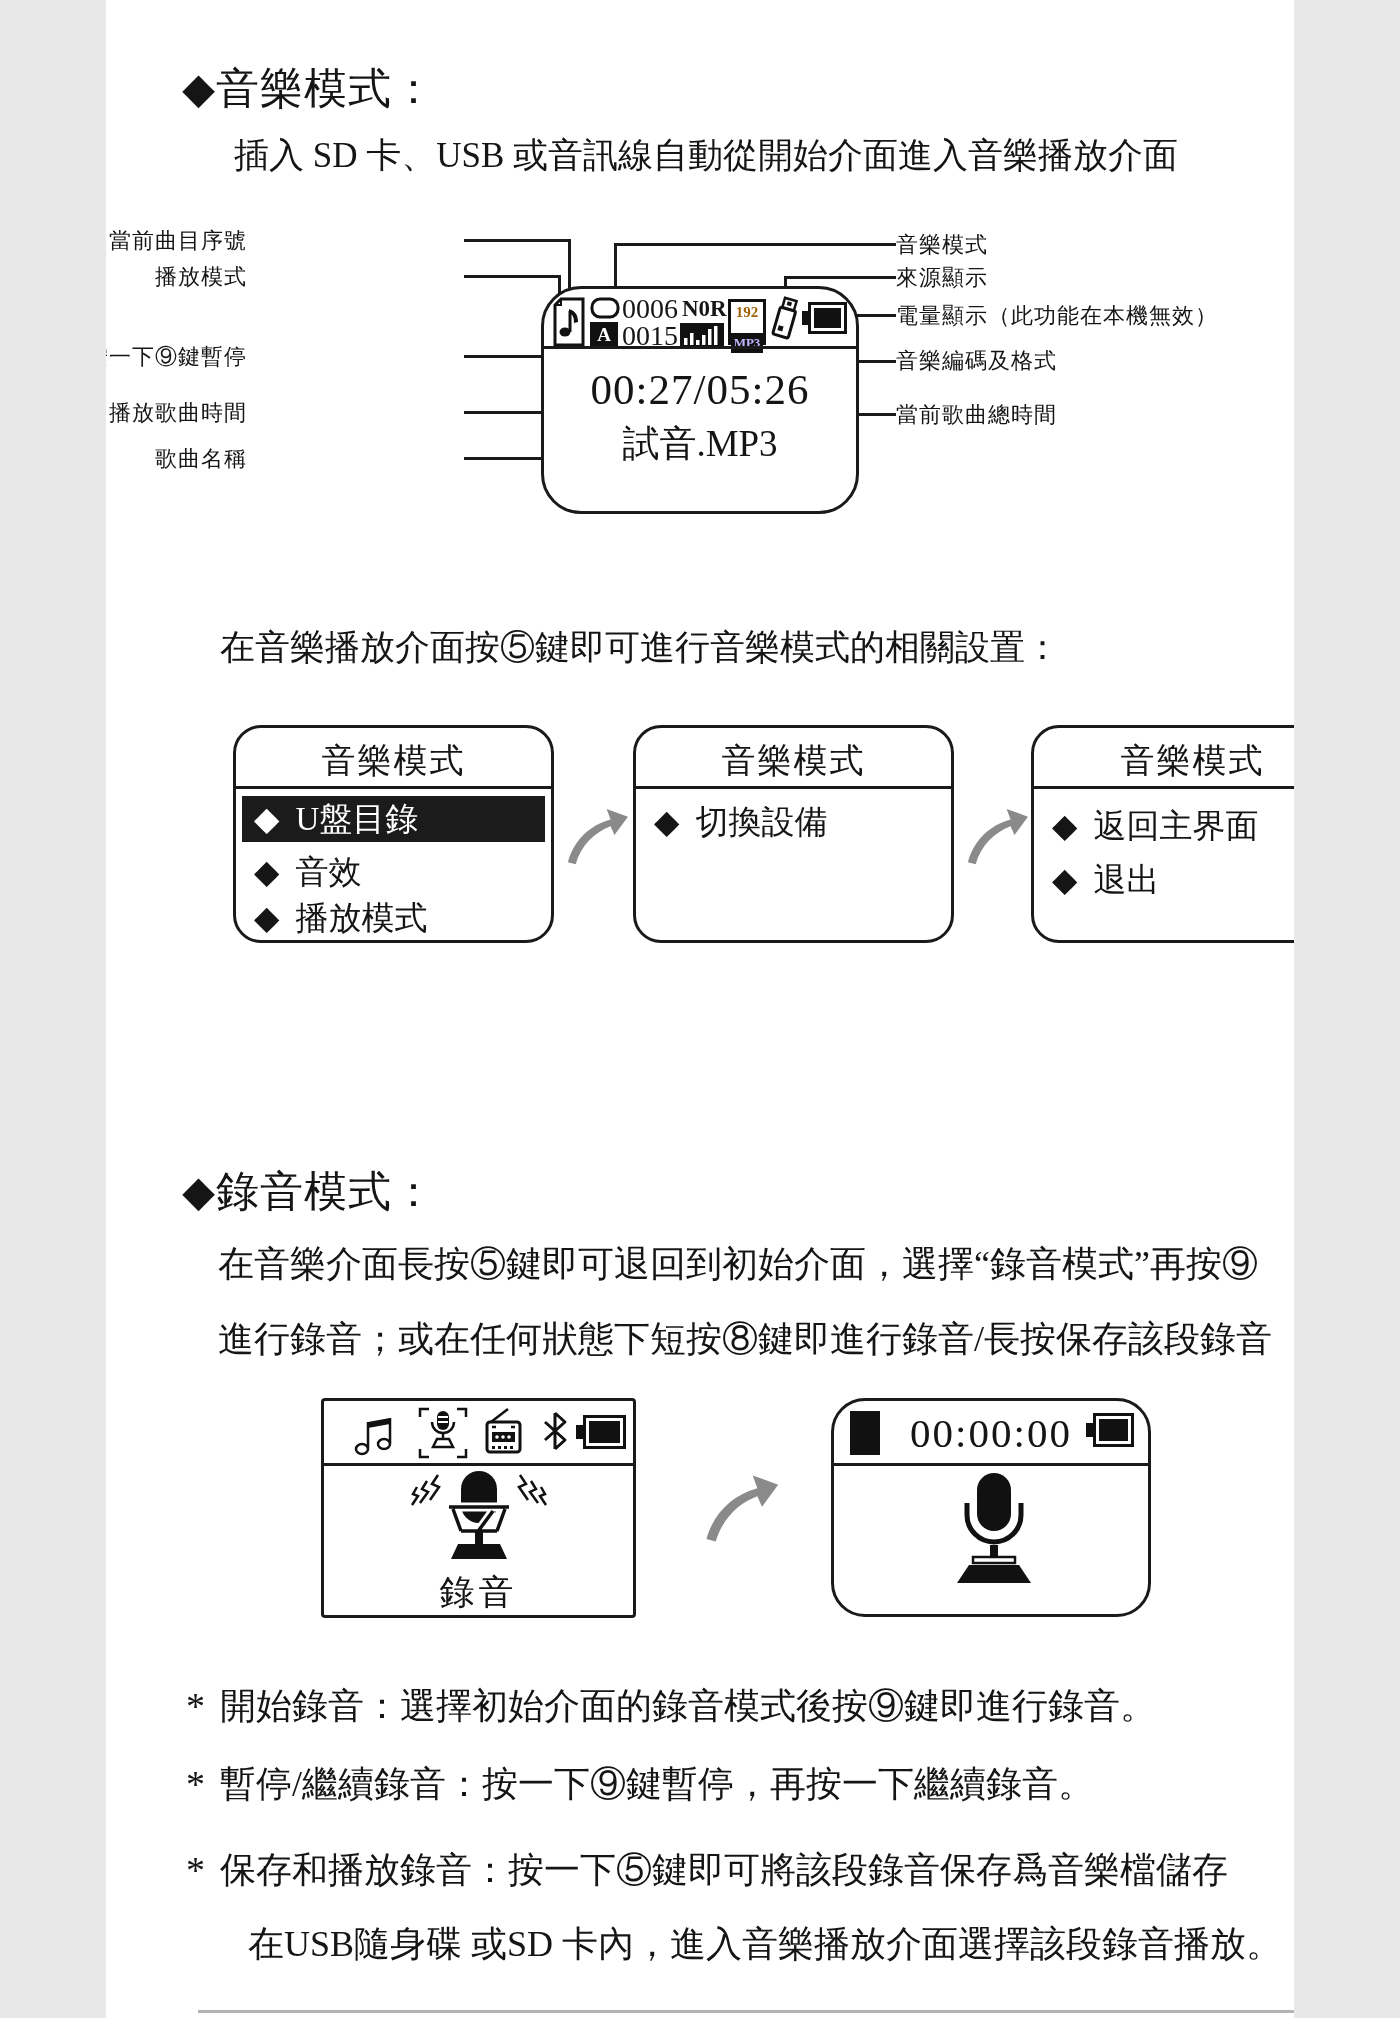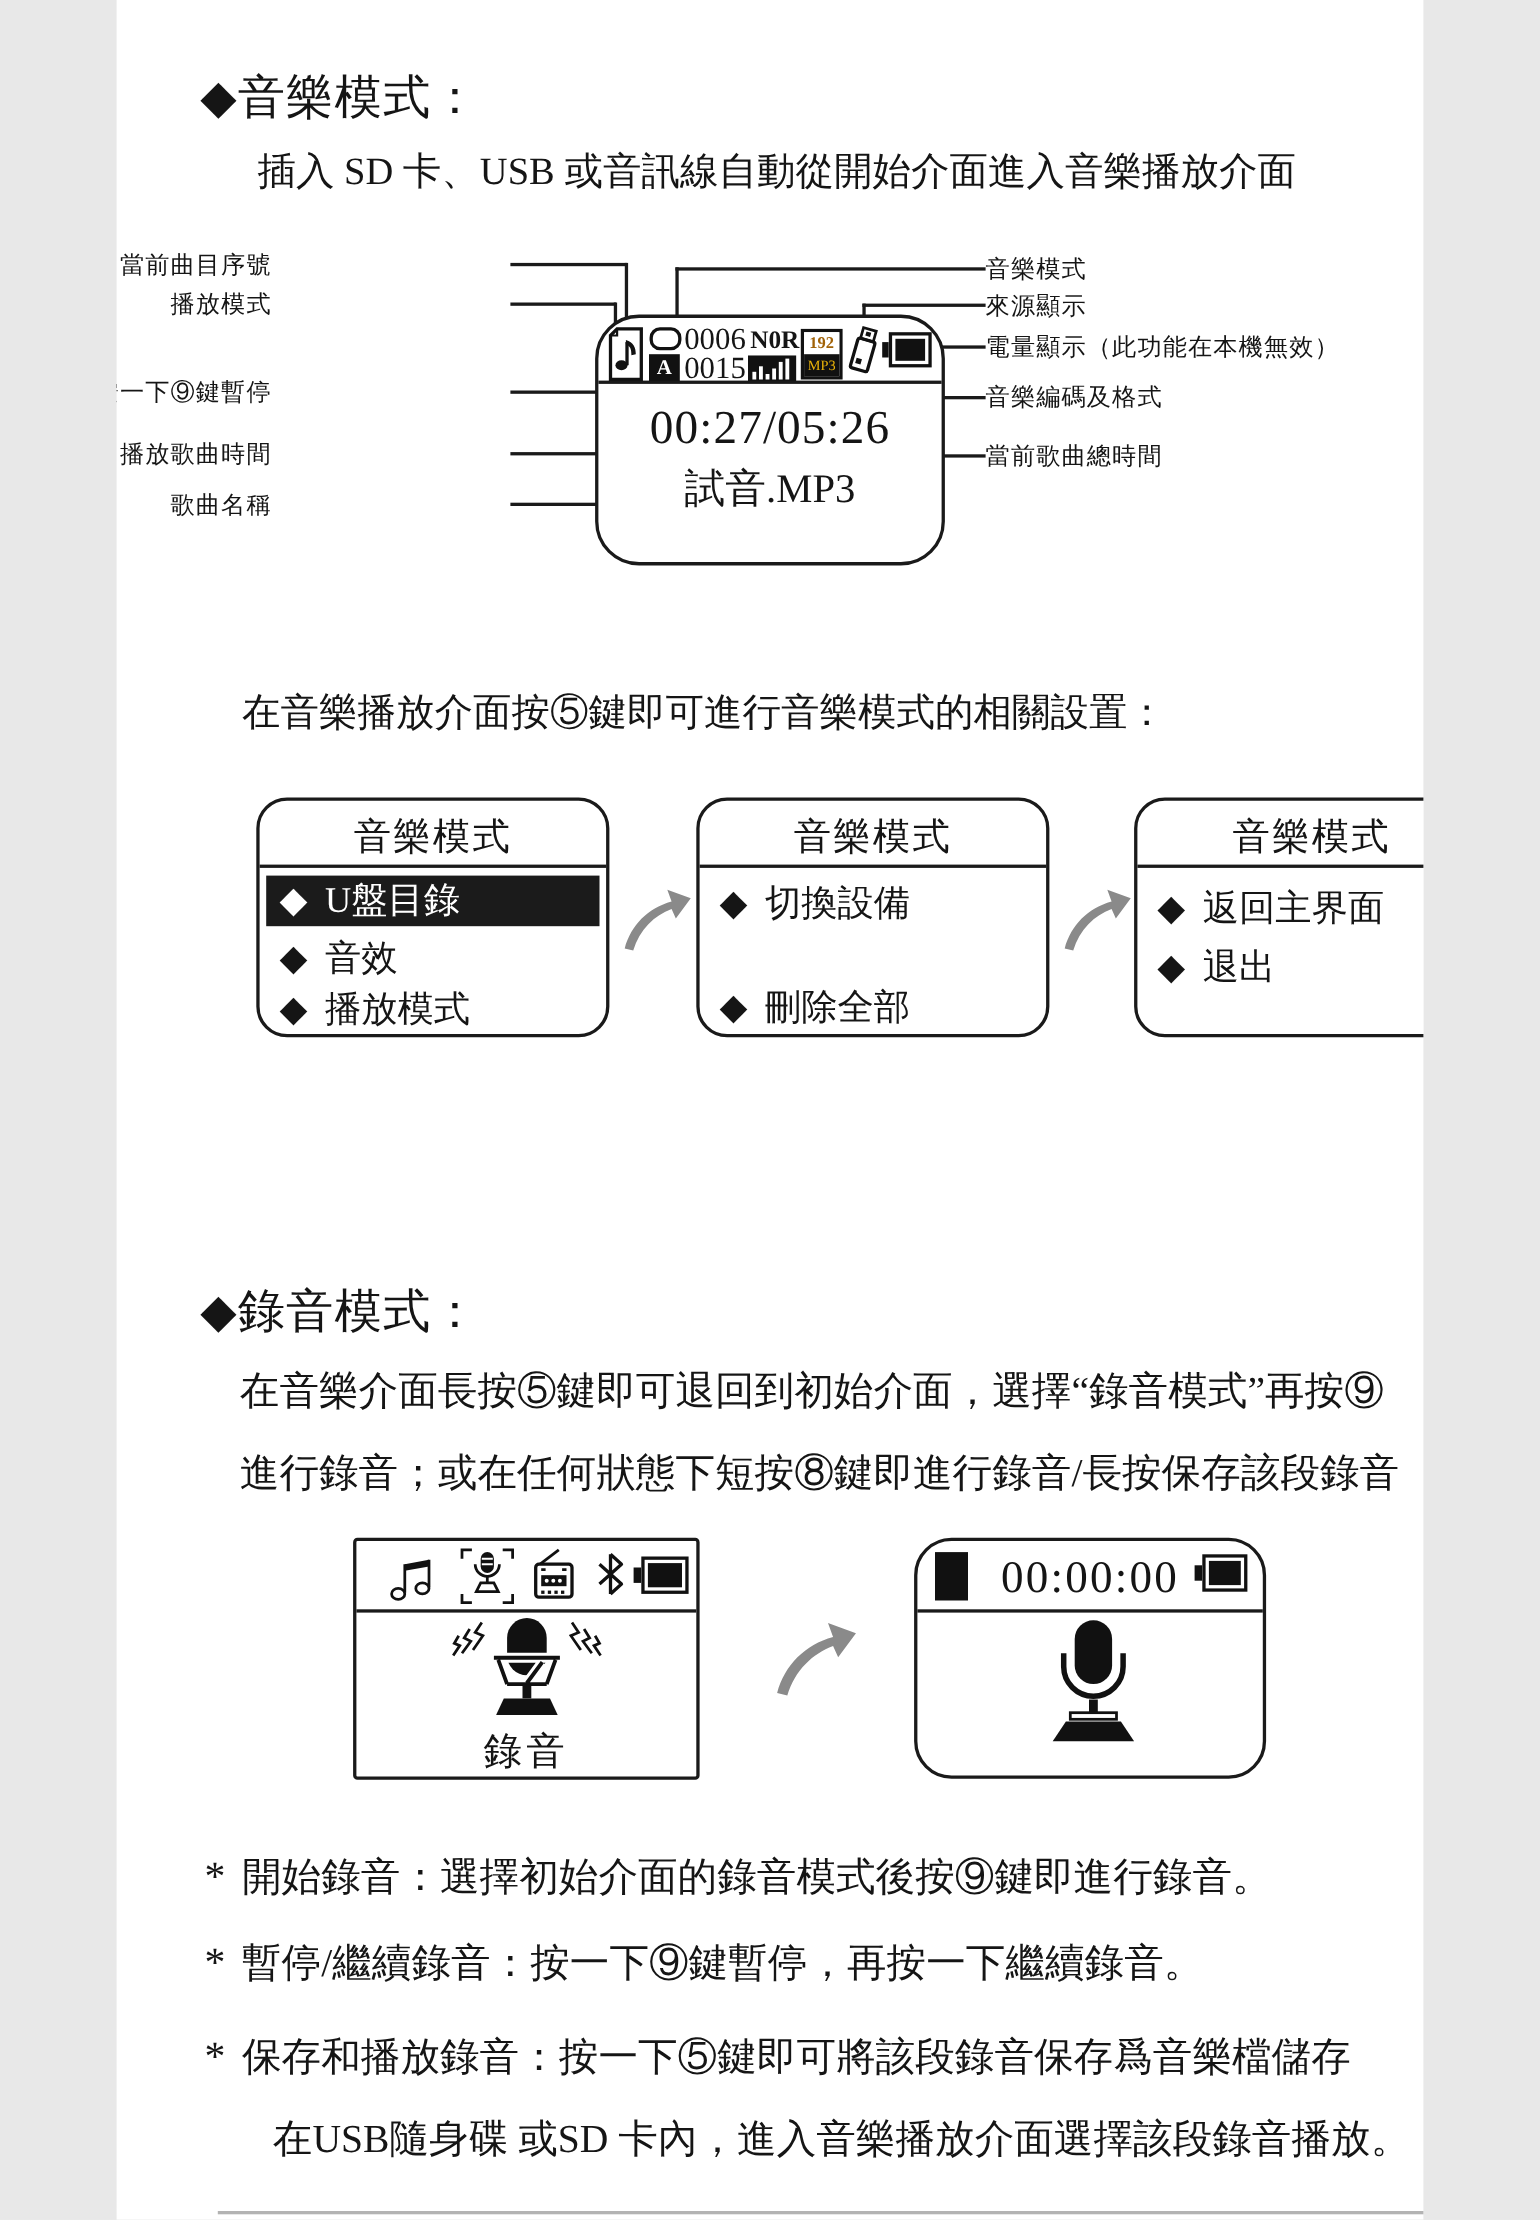--- a/index.html
+++ b/index.html
@@ -21,21 +21,21 @@
   .menu-item{position:absolute;left:6px;right:6px;height:44px;line-height:44px;font-size:33px;padding-left:12px;white-space:nowrap;}
   .menu-item .dia{display:inline-block;margin-right:16px;}
   .menu-item.selected{background:#1b1b1b;color:#ffffff;}
   .badge-a{position:absolute;background:#111;color:#fff;font-weight:bold;text-align:center;}
   .bat{position:absolute;}
   .bat .nub{position:absolute;left:0;background:#111;}
   .bat .shell{position:absolute;border:3px solid #111;box-sizing:border-box;background:#fff;}
   .bat .fill{position:absolute;background:#111;}
   .codec{position:absolute;border:3px solid #111;box-sizing:border-box;text-align:center;}
   .codec .top{font-size:15px;font-weight:bold;height:20px;line-height:20px;background:#fff;color:#a16207;}
-  .codec .bot{font-size:13px;font-weight:normal;height:20px;line-height:20px;background:#111;color:#eab308;}
+  .codec .bot{font-size:13px;font-weight:bold;height:20px;line-height:20px;background:#111;color:#c4b5fd;margin-top:11px;}
   .rec-indicator{position:absolute;background:#111;}
   .bullet-star{position:absolute;font-size:38px;}
   .bottom-rule{position:absolute;background:#b3b3b3;}
 </style>
 </head>
 <body>
 
 <div class="page">
 
   <div class="heading" style="left:76px;top:60px;">◆音樂模式：</div>
@@ -145,23 +145,20 @@
   <svg class="abs" style="left:456px;top:806px;" width="68" height="62" viewBox="0 0 70 64">
     <path d="M6 58 C12 36 28 20 50 14 L46 3 L68 11 L54 30 L50 21 C34 27 20 40 14 60 Z" fill="#8a8a8a"></path>
   </svg>
 
   <div class="menu-box" style="left:527px;">
     <div class="menu-title">音樂模式</div>
     <div class="menu-divider"></div>
     <div class="menu-item" style="top:72px;">
       <span class="dia">◆</span><span>切換設備</span>
     </div>
-    <div class="menu-item" style="top:166px;">
-      <span class="dia">◆</span><span>刪除全部</span>
-    </div>
   </div>
 
   <svg class="abs" style="left:856px;top:806px;" width="68" height="62" viewBox="0 0 70 64">
     <path d="M6 58 C12 36 28 20 50 14 L46 3 L68 11 L54 30 L50 21 C34 27 20 40 14 60 Z" fill="#8a8a8a"></path>
   </svg>
 
   <div class="menu-box" style="left:925px;width:323px;">
     <div class="menu-title">音樂模式</div>
     <div class="menu-divider"></div>
     <div class="menu-item" style="top:76px;">

